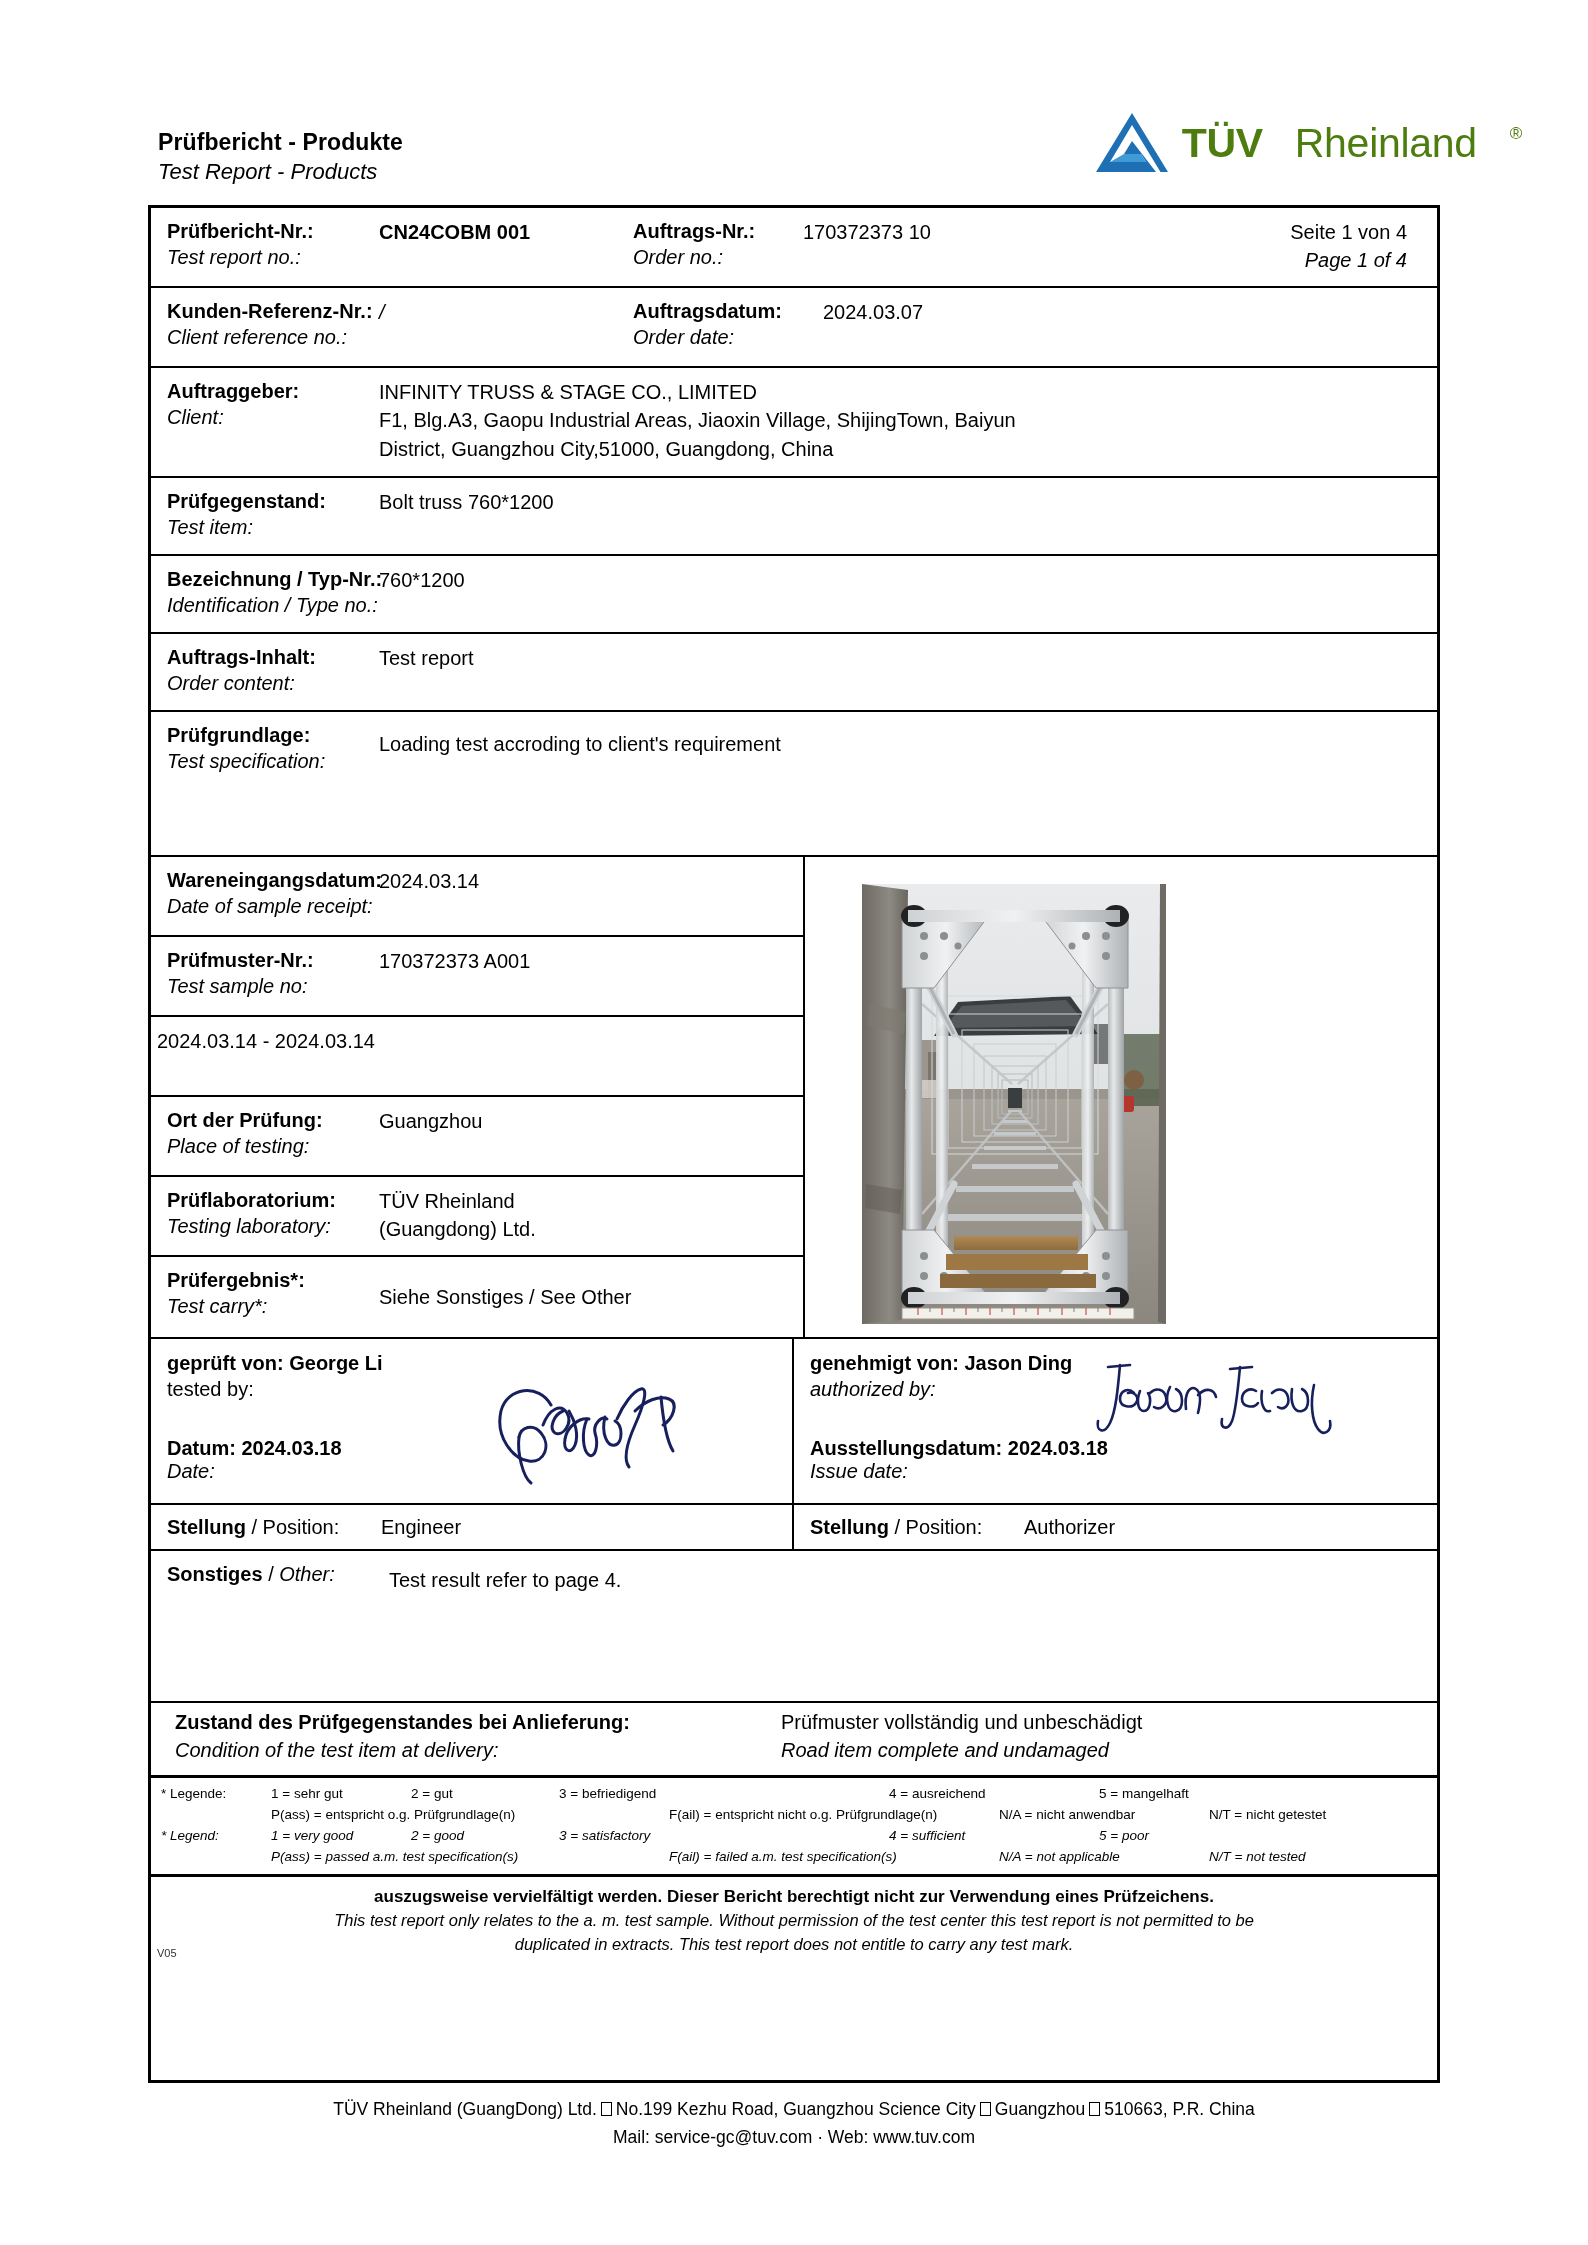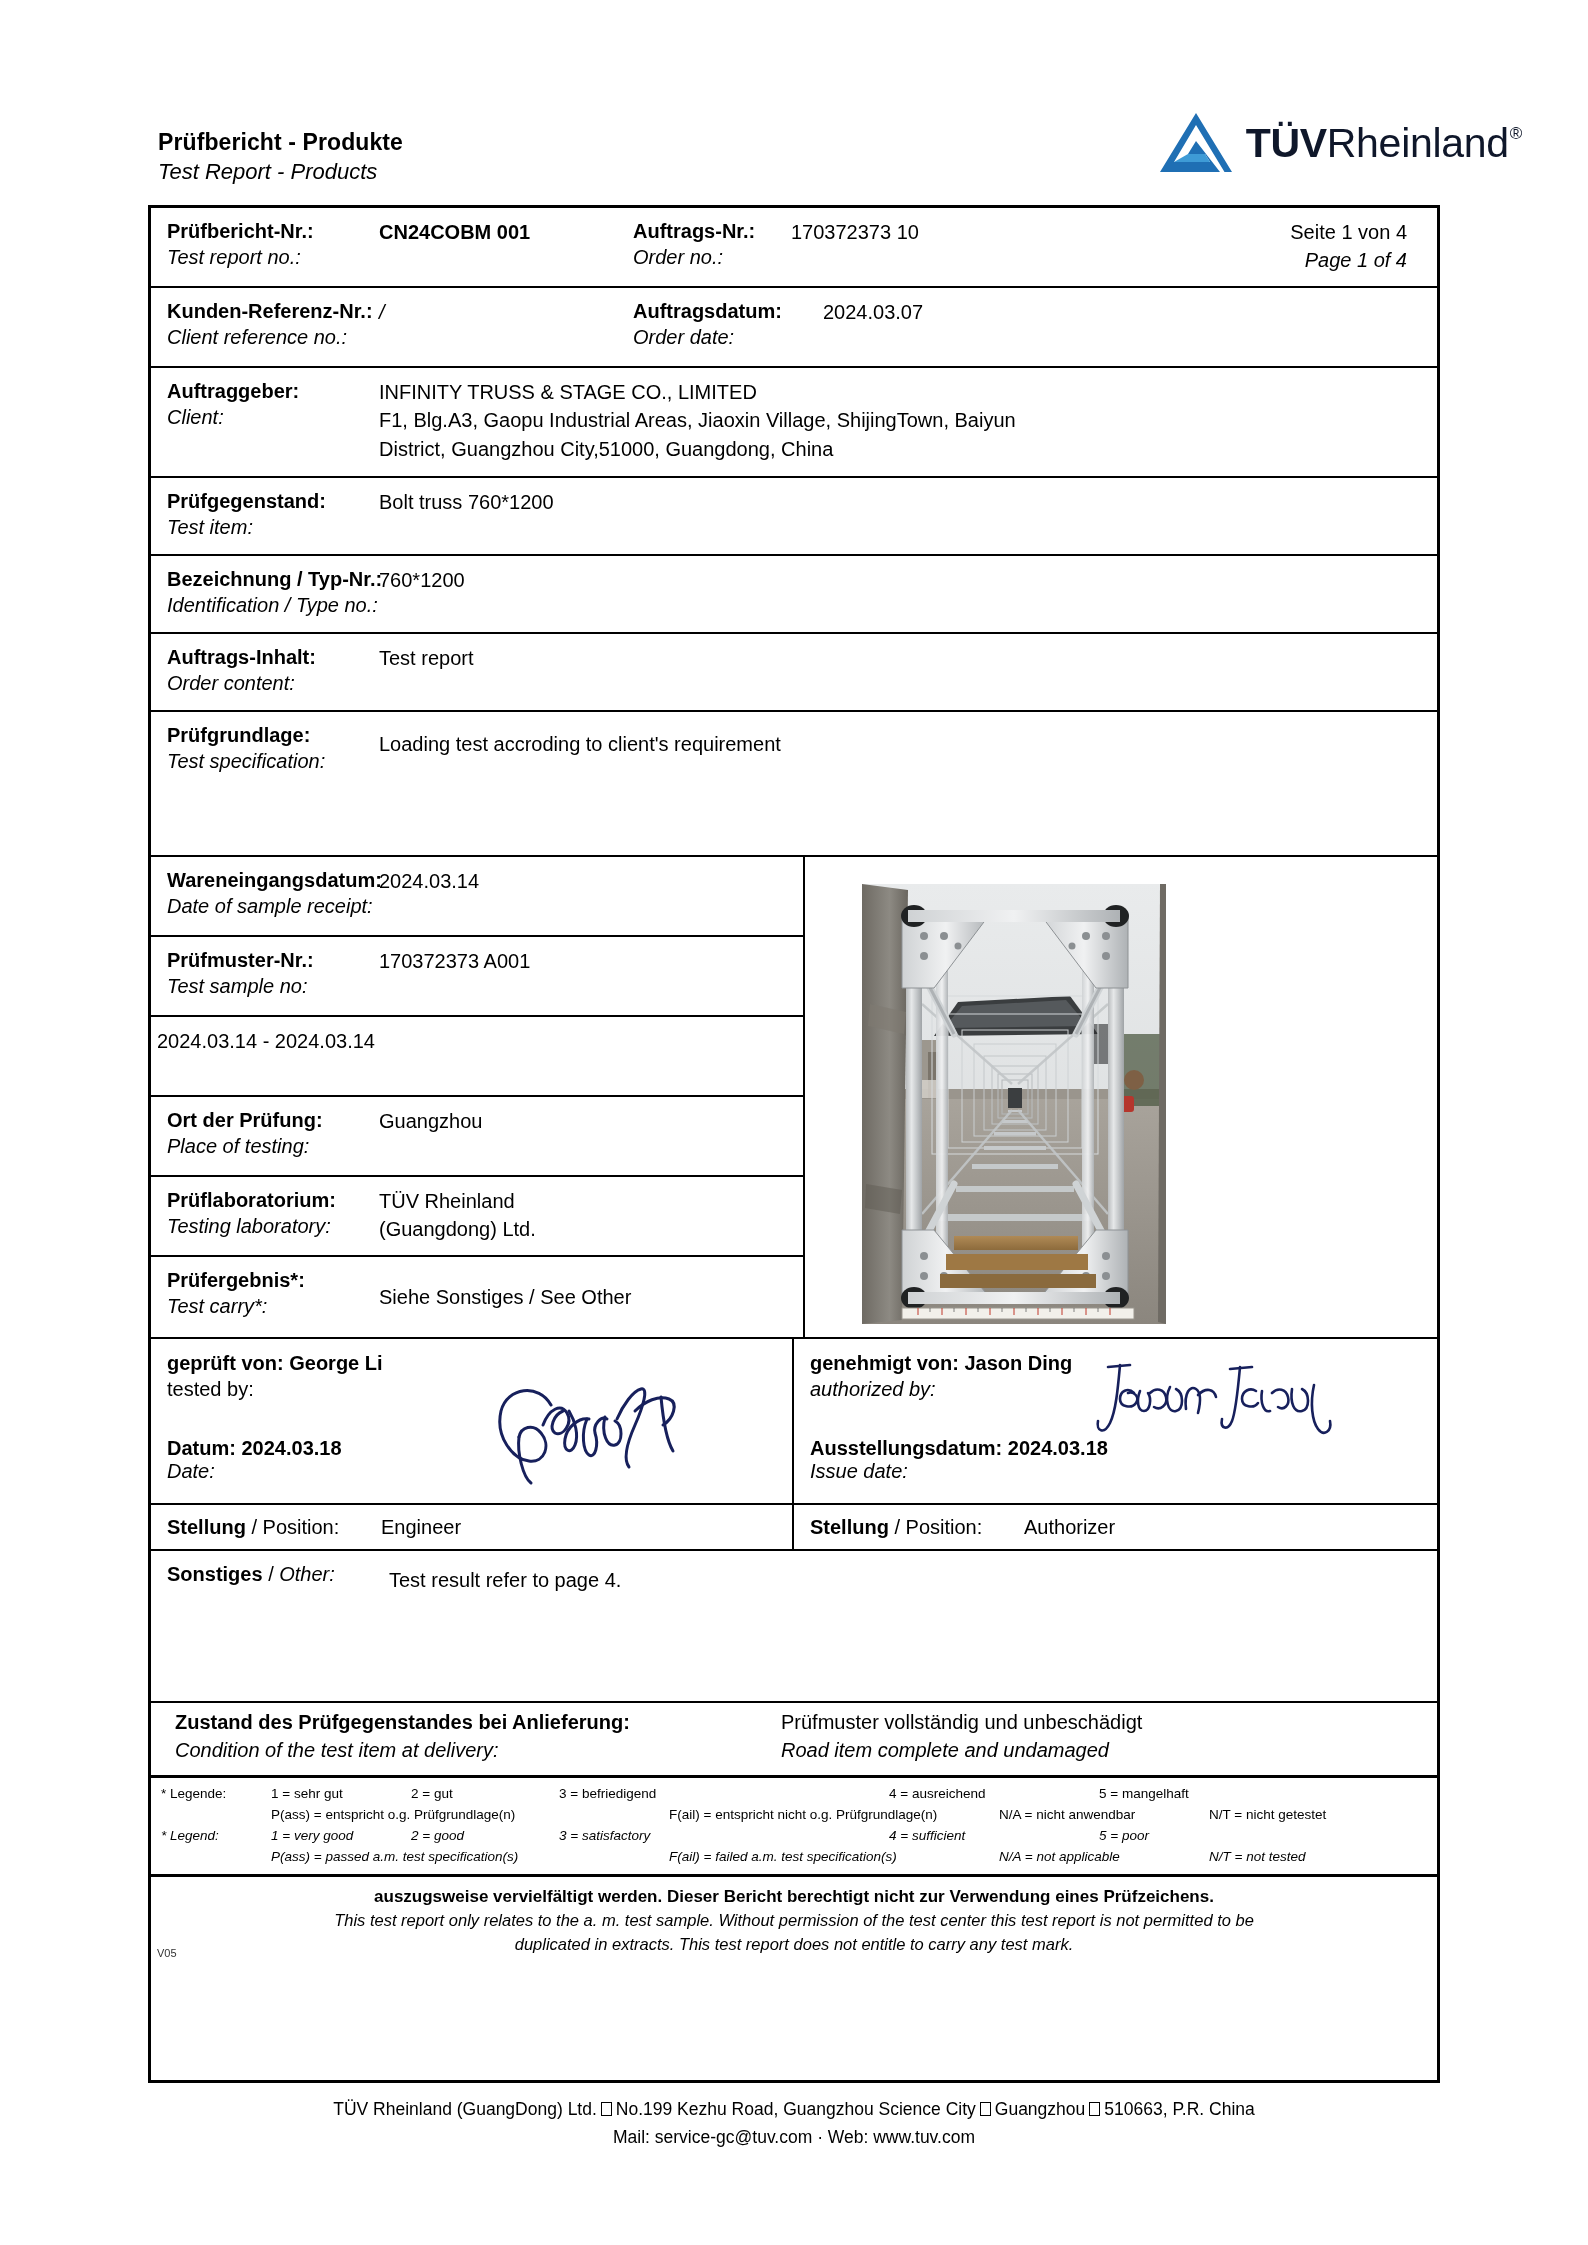--- a/index.html
+++ b/index.html
@@ -14,22 +14,22 @@
   .page { position:relative; width:1588px; height:2245px;border-radius:13px; }
 
   
   .header { position:absolute; left:0; top:110px; width:1588px; height:90px; }
   .hdr-titles { position:absolute; left:158px; top:18px; }
   .hdr-de { font-size:23px; font-weight:bold; letter-spacing:.1px; line-height:1.25; }
   .hdr-en { font-size:22px; font-style:italic; line-height:1.25; margin-top:1px; }
 
   .logo { position:absolute; right:66px; top:0px; display:flex; align-items:center; gap:12px; }
   .logo-mark { width:76px; height:66px; }
-  .logo-text { font-size:41px; line-height:1; color:#0f172a; letter-spacing:-.3px;
-               display:flex; align-items:flex-start; }
+  .logo-text { font-size:41px; line-height:1; color:#4d7c0f; letter-spacing:-.3px;
+               display:flex; align-items:flex-start;gap:32px; }
   .logo-text .b { font-weight:bold; }
   .logo-text .r { font-weight:normal; }
   .logo-reg { font-size:17px; vertical-align:super; margin-left:1px; margin-top:2px; }
 
   
   .frame {
     position:absolute; left:148px; top:205px; width:1292px; height:1878px;
     border:3px solid #000; background:#fff;
   }
 
@@ -40,21 +40,21 @@
   .lbl-de { font-size:20px; font-weight:bold; line-height:1.3; white-space:nowrap; }
   .lbl-en { font-size:20px; font-style:italic; line-height:1.3; white-space:nowrap; }
   .val { font-size:20px; line-height:1.42; }
   .val.bold { font-weight:bold; }
 
   
   .r1 { height:80px; }
   .r1 .c-lbl { width:222px; }
   .r1 .c-val { width:250px; padding-left:6px; }
   .r1 .c-lbl2 { width:162px; padding-left:10px; }
-  .r1 .c-val2 { width:300px; padding-left:6px; }
+  .r1 .c-val2 { width:300px; padding-left:6px;margin-left:12px; }
   .r1 .c-page { flex:1; padding-right:30px; text-align:right; }
 
   
   .r2 { height:80px; }
   .r2 .c-lbl { width:222px; }
   .r2 .c-val { width:250px; padding-left:6px; }
   .r2 .c-lbl2 { width:194px; padding-left:10px; }
   .r2 .c-val2 { flex:1; padding-left:6px; }
 
   

